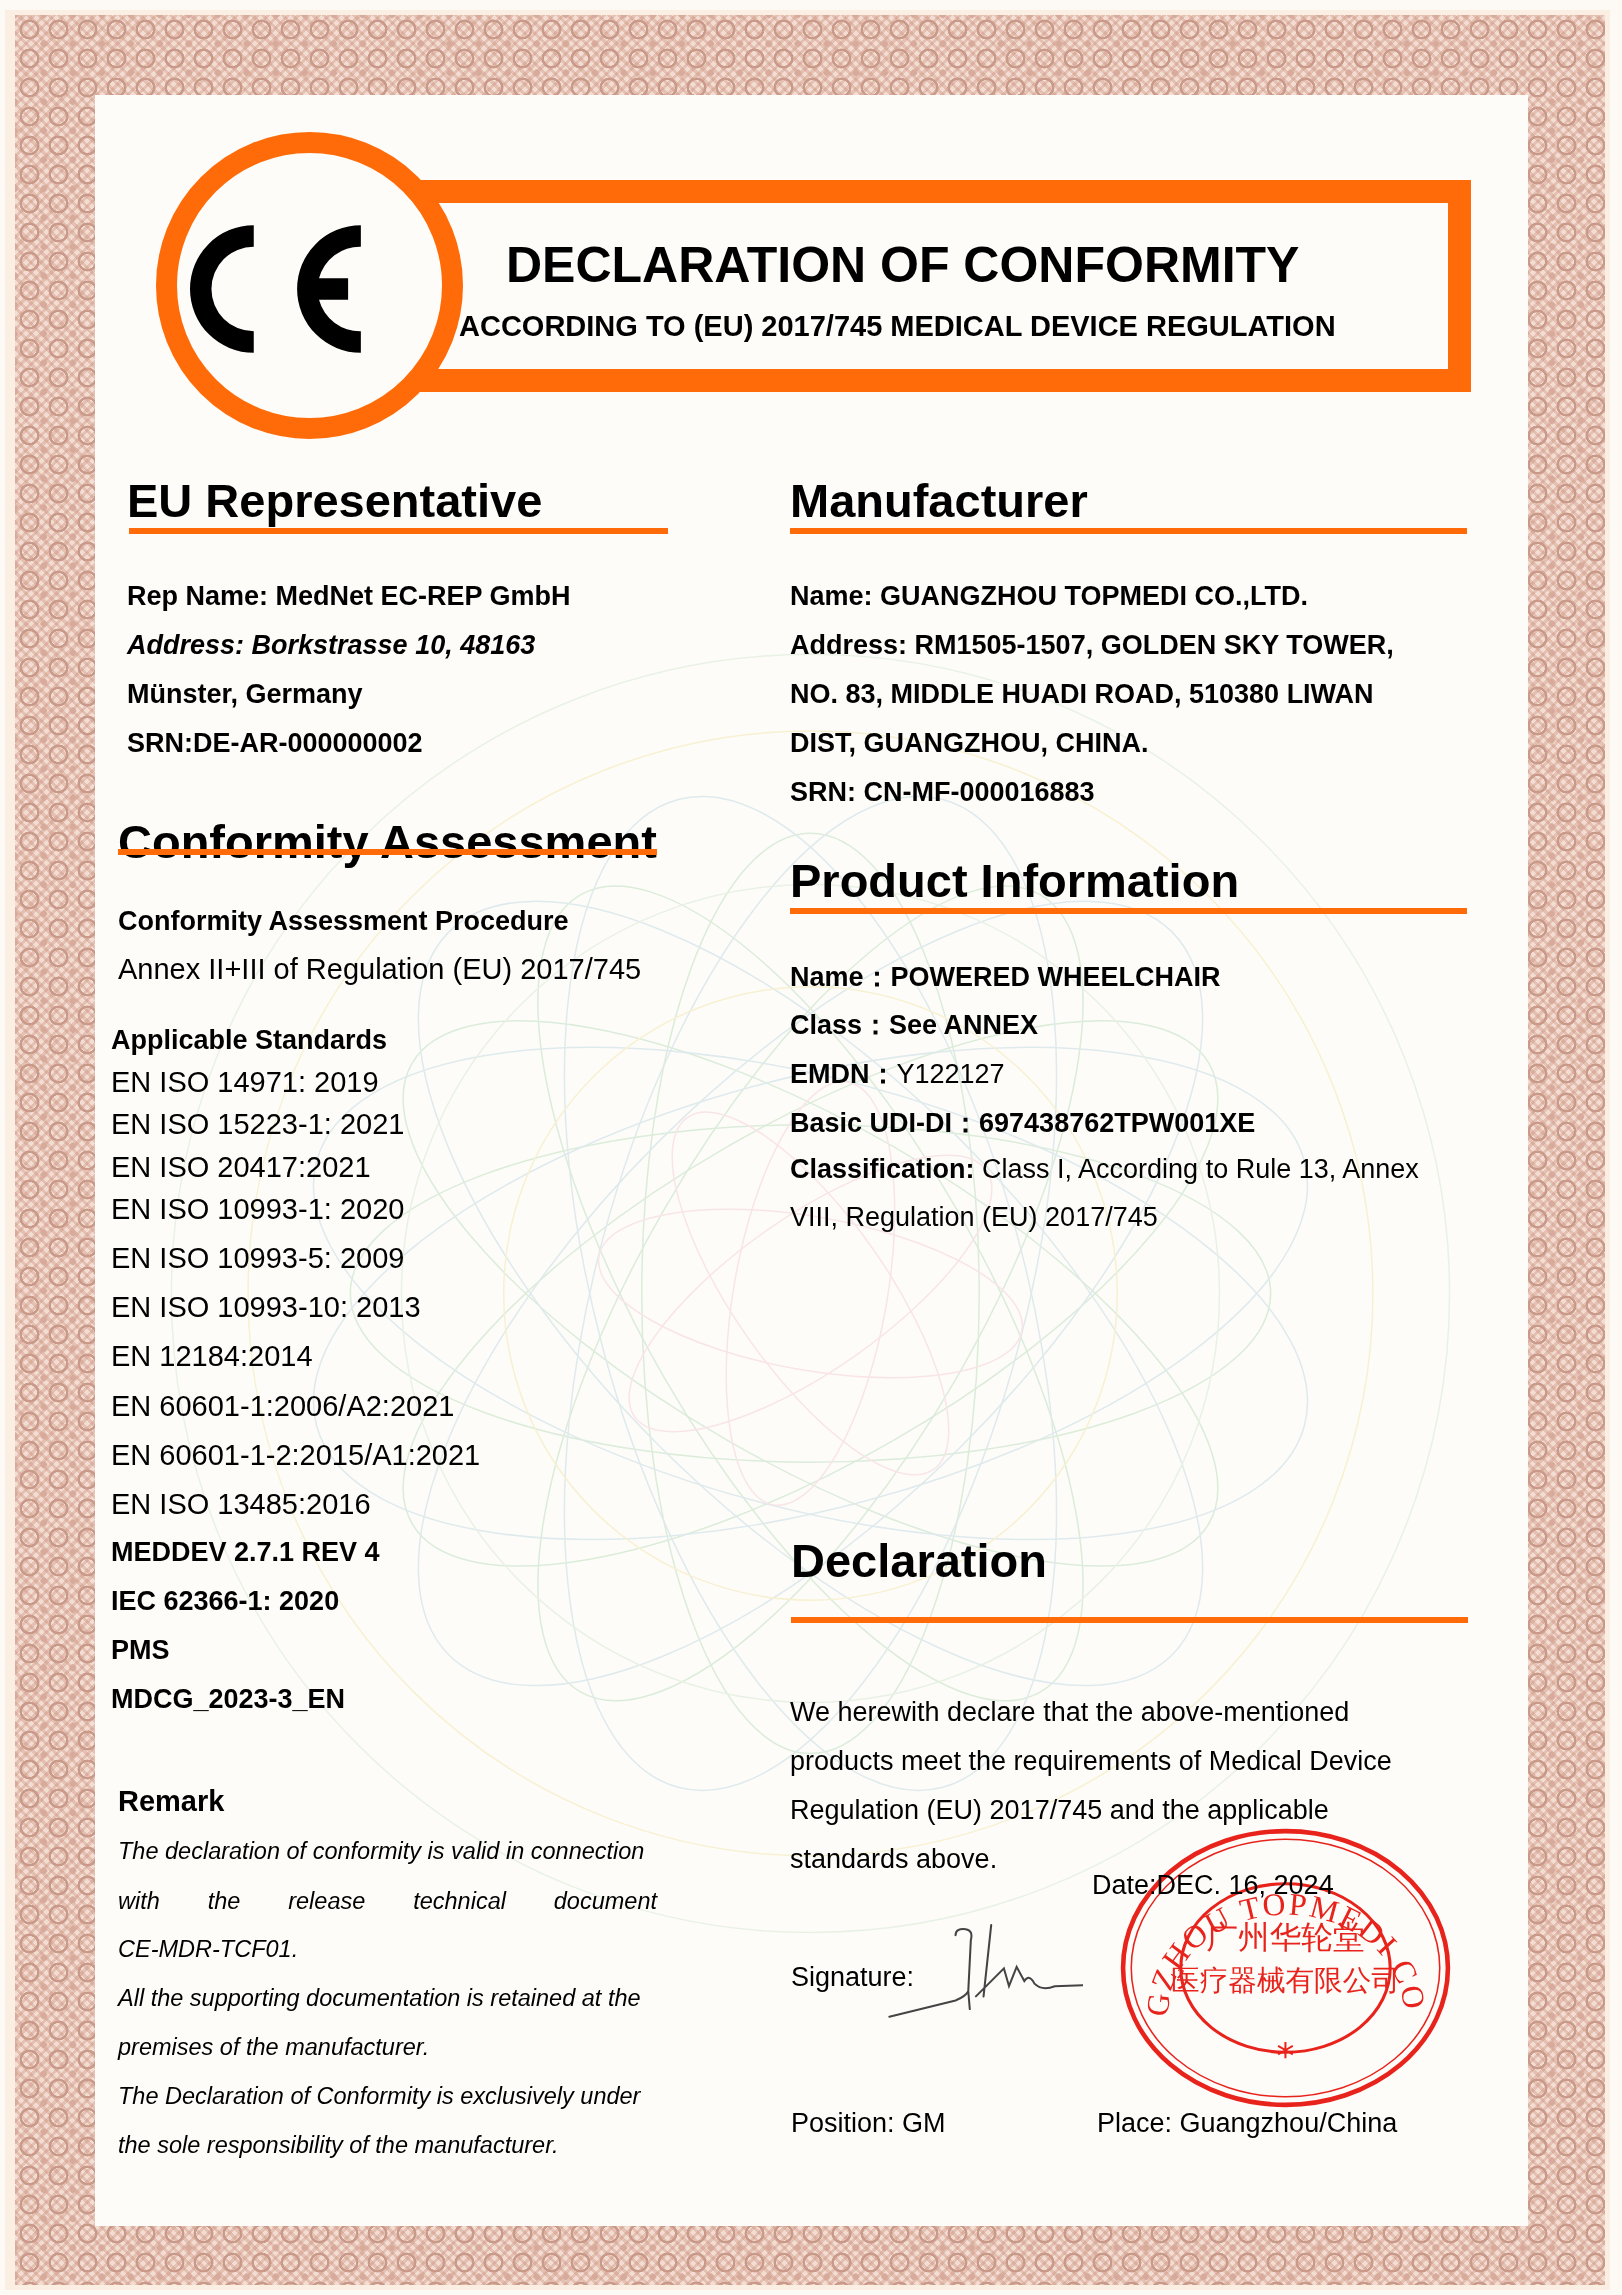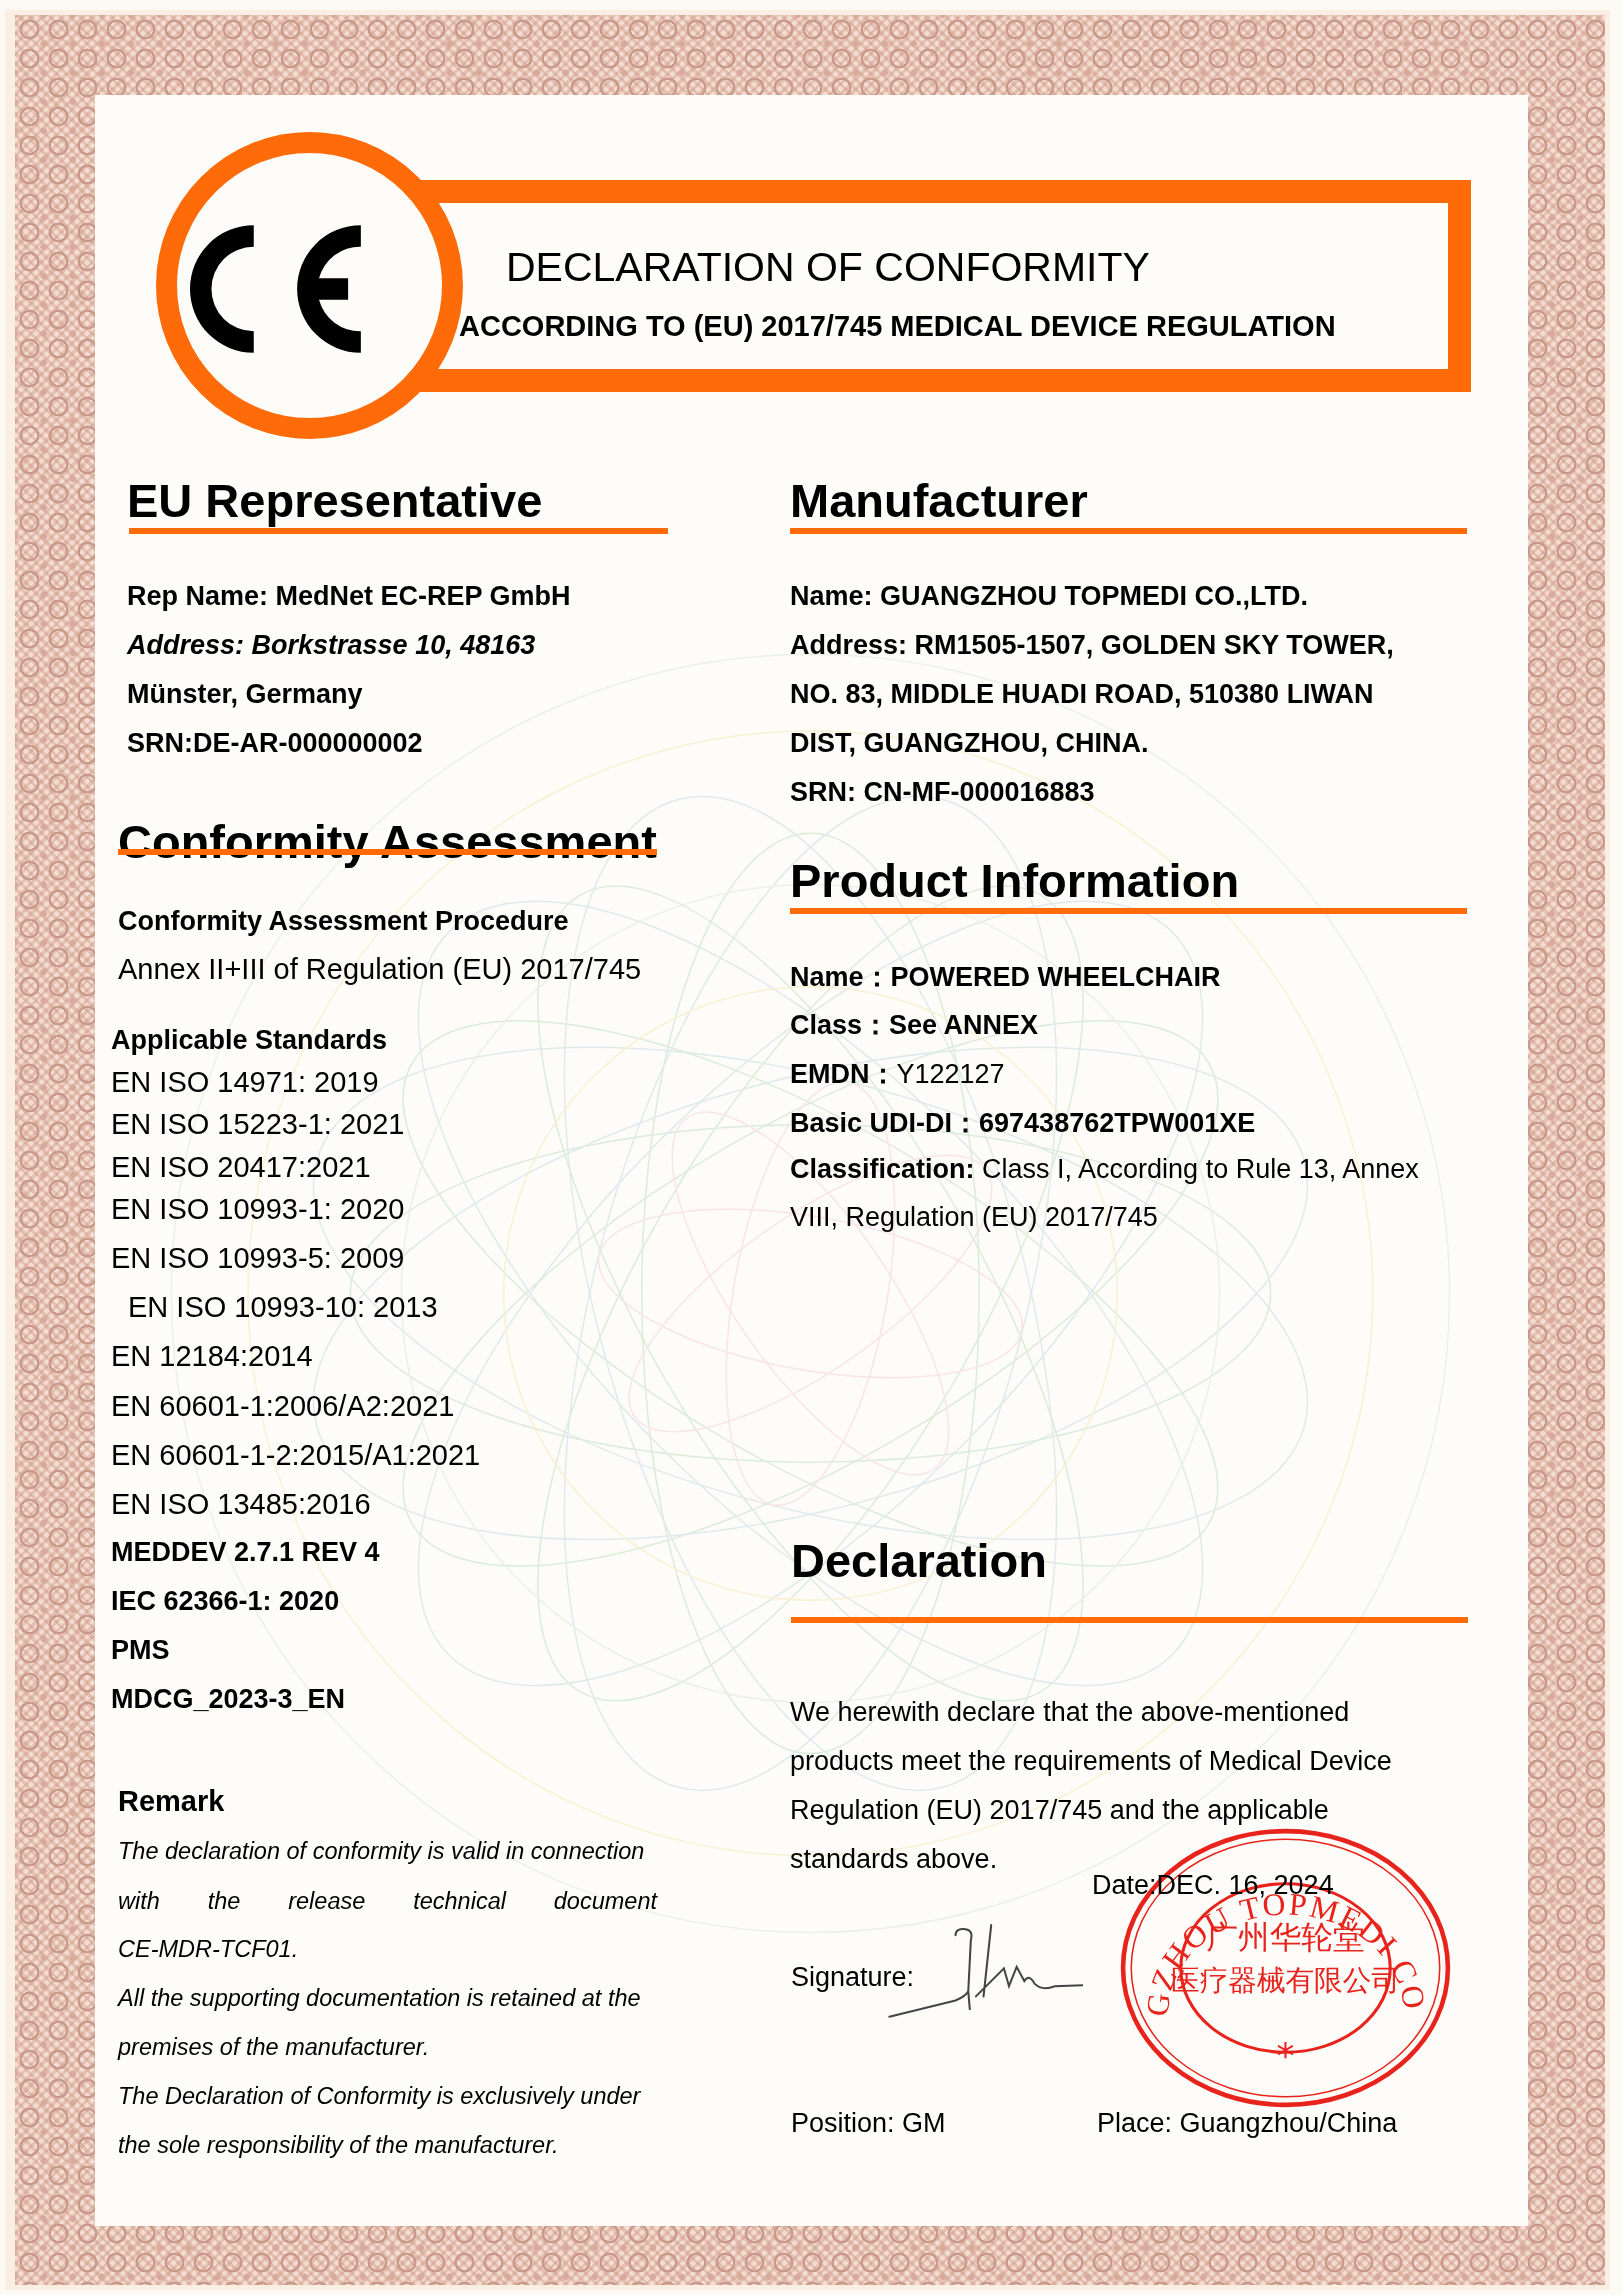--- a/index.html
+++ b/index.html
@@ -13,21 +13,21 @@
       repeating-linear-gradient(45deg, rgba(201,140,120,0.35) 0 3.1px, transparent 3.1px 7.2px),
       repeating-linear-gradient(-45deg, rgba(201,140,120,0.35) 0 3.1px, transparent 3.1px 7.2px),
       #f3ddd2; }
   .inner-page { left:95px; top:95px; width:1433px; height:2131px; background:#fdfcf9; }
   .watermark { left:95px; top:95px; width:1433px; height:2131px; pointer-events:none; }
 
   
   .ce-ring { left:156px; top:132px; width:265px; height:265px; border:21.5px solid #ff6b08; border-radius:50%; background:#fdfcf9; }
   .ce-mark { left:190px; top:225px; width:204px; height:128px; }
   .hdr-box { left:409px; top:180px; width:1039px; height:166px; border:23.5px solid #ff6b08; border-left:none; background:#fdfcf9; }
-  .hdr-title { left:506px; top:244px; font-size:41px; font-weight:normal; letter-spacing:0px; white-space:nowrap; }
+  .hdr-title { left:506px; top:236px; font-size:50px; font-weight:bold; letter-spacing:0px; white-space:nowrap; }
   .hdr-sub { left:459px; top:310px; font-size:29px; font-weight:bold; white-space:nowrap; }
 
   .sec-h { font-size:47px; font-weight:bold; white-space:nowrap; }
   .rule { height:5.6px; background:#ff6b08; }
   .b { font-weight:bold; }
   .t52 { font-size:27px; white-space:nowrap; }
   .t56 { font-size:29px; white-space:nowrap; }
   .it { font-style:italic; font-size:23.5px; white-space:nowrap; }
   .justify { width:539px; display:flex; justify-content:space-between; }
   .stamp { left:1120px; top:1828px; width:332px; height:281px; }
@@ -96,21 +96,21 @@
 <div class="abs rule" style="left:118px;top:849px;width:539px;"></div>
 <div class="abs t52 b" style="left:118px;top:906px;">Conformity Assessment Procedure</div>
 <div class="abs t56" style="left:118px;top:953px;">Annex II+III of Regulation (EU) 2017/745</div>
 <div class="abs t52 b" style="left:111px;top:1025px;">Applicable Standards</div>
 
 <div class="abs t56" style="left:111px;top:1066px;">EN ISO 14971: 2019</div>
 <div class="abs t56" style="left:111px;top:1108px;">EN ISO 15223-1: 2021</div>
 <div class="abs t56" style="left:111px;top:1151px;">EN ISO 20417:2021</div>
 <div class="abs t56" style="left:111px;top:1193px;">EN ISO 10993-1: 2020</div>
 <div class="abs t56" style="left:111px;top:1242px;">EN ISO 10993-5: 2009</div>
-<div class="abs t56" style="left:128px;top:1291px;">EN ISO 10993-10: 2013</div>
+<div class="abs t56" style="left:111px;top:1291px;">EN ISO 10993-10: 2013</div>
 <div class="abs t56" style="left:111px;top:1340px;">EN 12184:2014</div>
 <div class="abs t56" style="left:111px;top:1390px;">EN 60601-1:2006/A2:2021</div>
 <div class="abs t56" style="left:111px;top:1439px;">EN 60601-1-2:2015/A1:2021</div>
 <div class="abs t56" style="left:111px;top:1488px;">EN ISO 13485:2016</div>
 <div class="abs t52 b" style="left:111px;top:1537px;">MEDDEV 2.7.1 REV 4</div>
 <div class="abs t52 b" style="left:111px;top:1586px;">IEC 62366-1: 2020</div>
 <div class="abs t52 b" style="left:111px;top:1635px;">PMS</div>
 <div class="abs t52 b" style="left:111px;top:1684px;">MDCG_2023-3_EN</div>
 
 <div class="abs t56 b" style="left:118px;top:1785px;">Remark</div>

